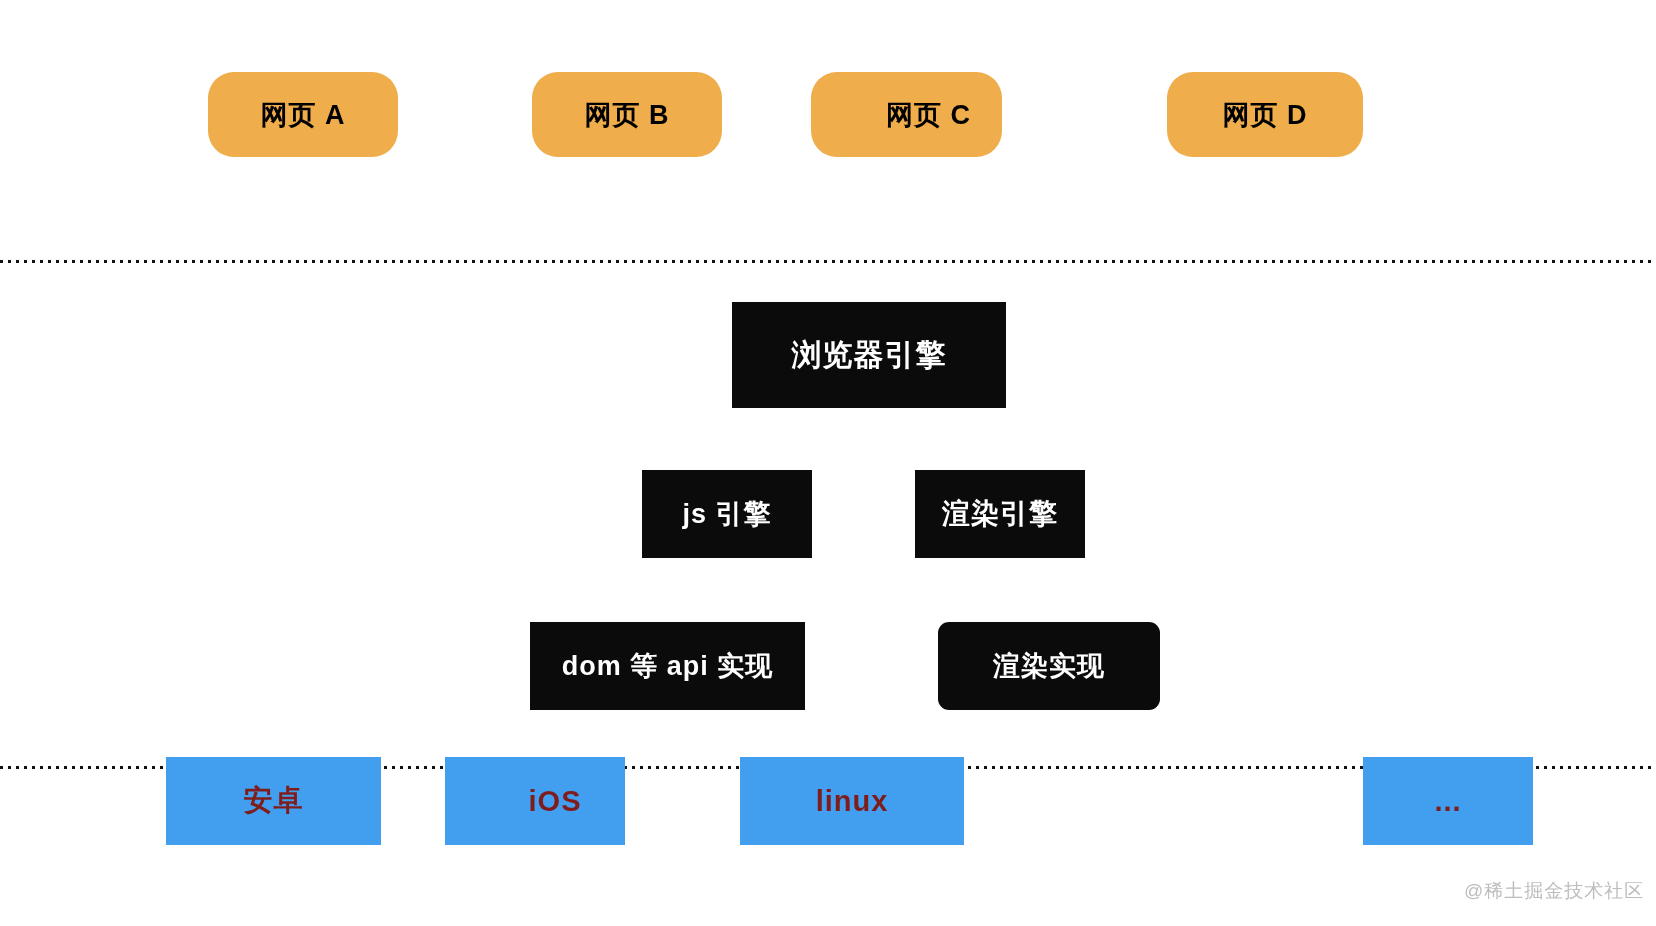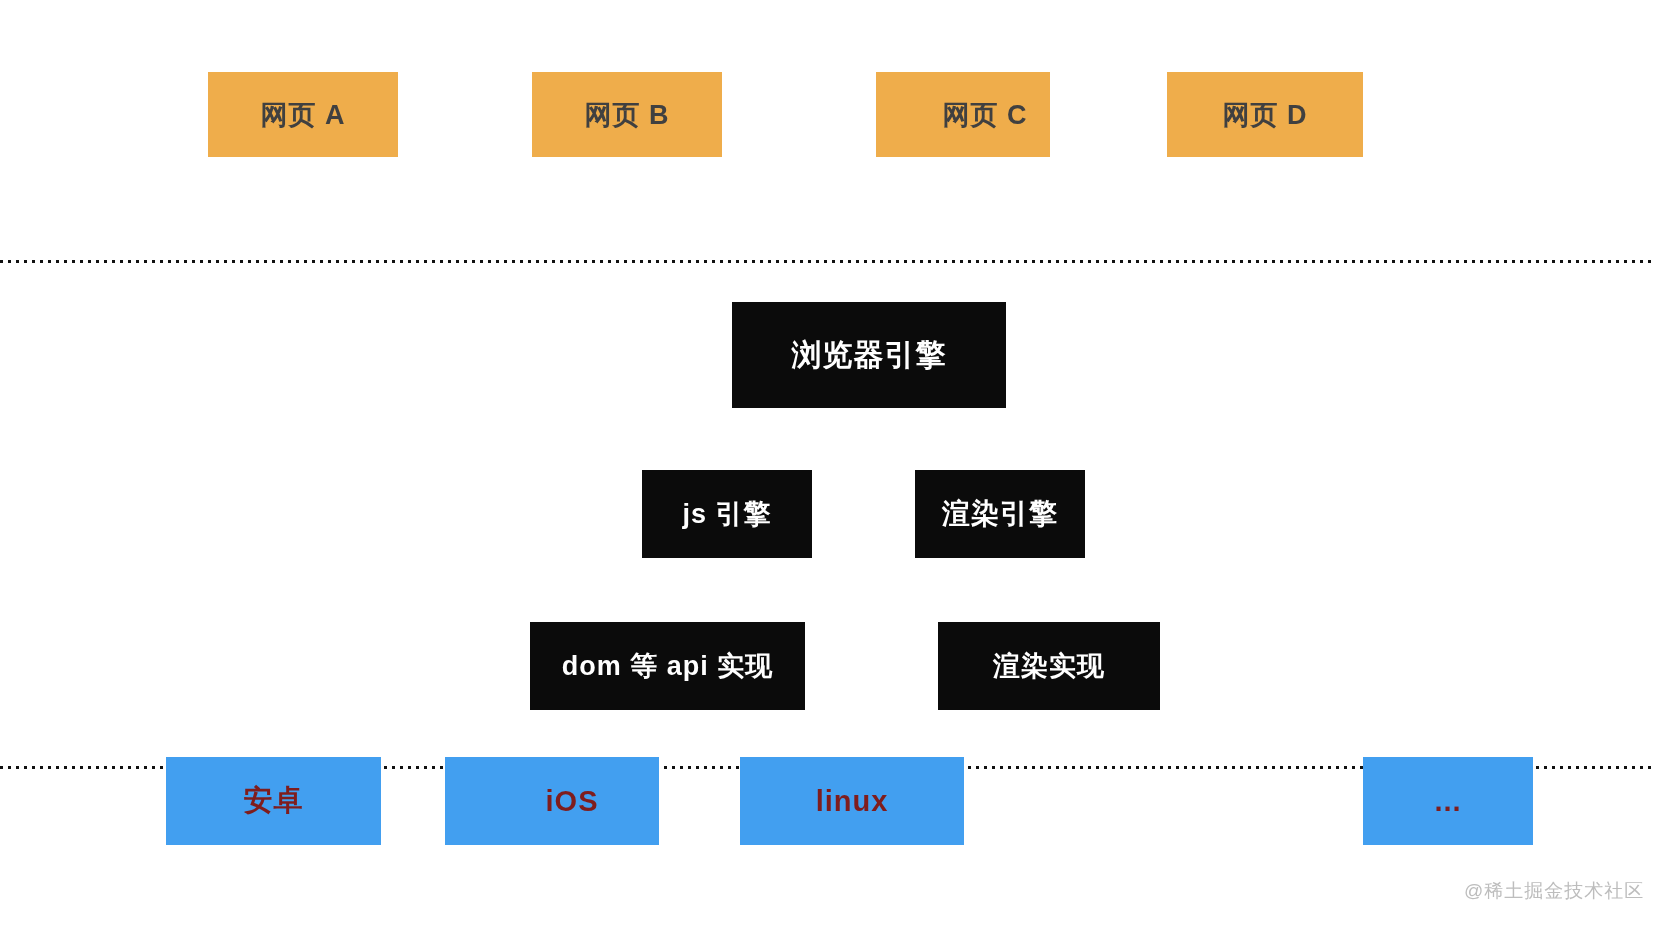--- a/index.html
+++ b/index.html
@@ -17,47 +17,47 @@
   }
   .stage{position:absolute;left:0;top:0;width:1656px;height:926px;background:#ffffff;}
 
   .box{
     position:absolute;
     display:flex;align-items:center;justify-content:center;
     font-weight:bold;letter-spacing:1px;
   }
   .orange{
     background:var(--page-box);
-    color:#404040;
+    color:#000000;
     font-size:27px;
-    top:72px;height:85px;
+    top:72px;height:85px;border-radius:26px;
   }
   .orange-a{left:208px;width:190px;}
   .orange-b{left:532px;width:190px;}
-  .orange-c{left:876px;width:174px;padding-left:44px;}
+  .orange-c{left:811px;width:191px;padding-left:44px;}
   .orange-d{left:1167px;width:196px;}
 
   .black{
     background:var(--engine-box);
     color:#ffffff;
   }
   .engine-main{left:732px;top:302px;width:274px;height:106px;font-size:30px;}
   .engine-js{left:642px;top:470px;width:170px;height:88px;font-size:27px;}
   .engine-render{left:915px;top:470px;width:170px;height:88px;font-size:28px;}
   .impl-dom{left:530px;top:622px;width:275px;height:88px;font-size:27px;text-align:center;}
-  .impl-render{left:938px;top:622px;width:222px;height:88px;font-size:27px;}
+  .impl-render{left:938px;top:622px;width:222px;height:88px;font-size:27px;border-radius:11px;}
 
   .blue{
     background:var(--platform-box);
     color:#7f1d1d;
     font-size:29px;
     top:757px;height:88px;
   }
   .blue-android{left:166px;width:215px;}
-  .blue-ios{left:445px;width:214px;padding-left:40px;}
+  .blue-ios{left:445px;width:180px;padding-left:40px;}
   .blue-linux{left:740px;width:224px;}
   .blue-windows{left:1062px;width:214px;}
   .blue-more{left:1363px;width:170px;}
 
   .dotted{
     position:absolute;left:0;width:1656px;height:3px;
     background-image:repeating-linear-gradient(to right,var(--dotted-line) 0px,var(--dotted-line) 3px,transparent 3px,transparent 8px);
   }
   .dotted-top{top:260px;}
   .dotted-bottom{top:766px;}

